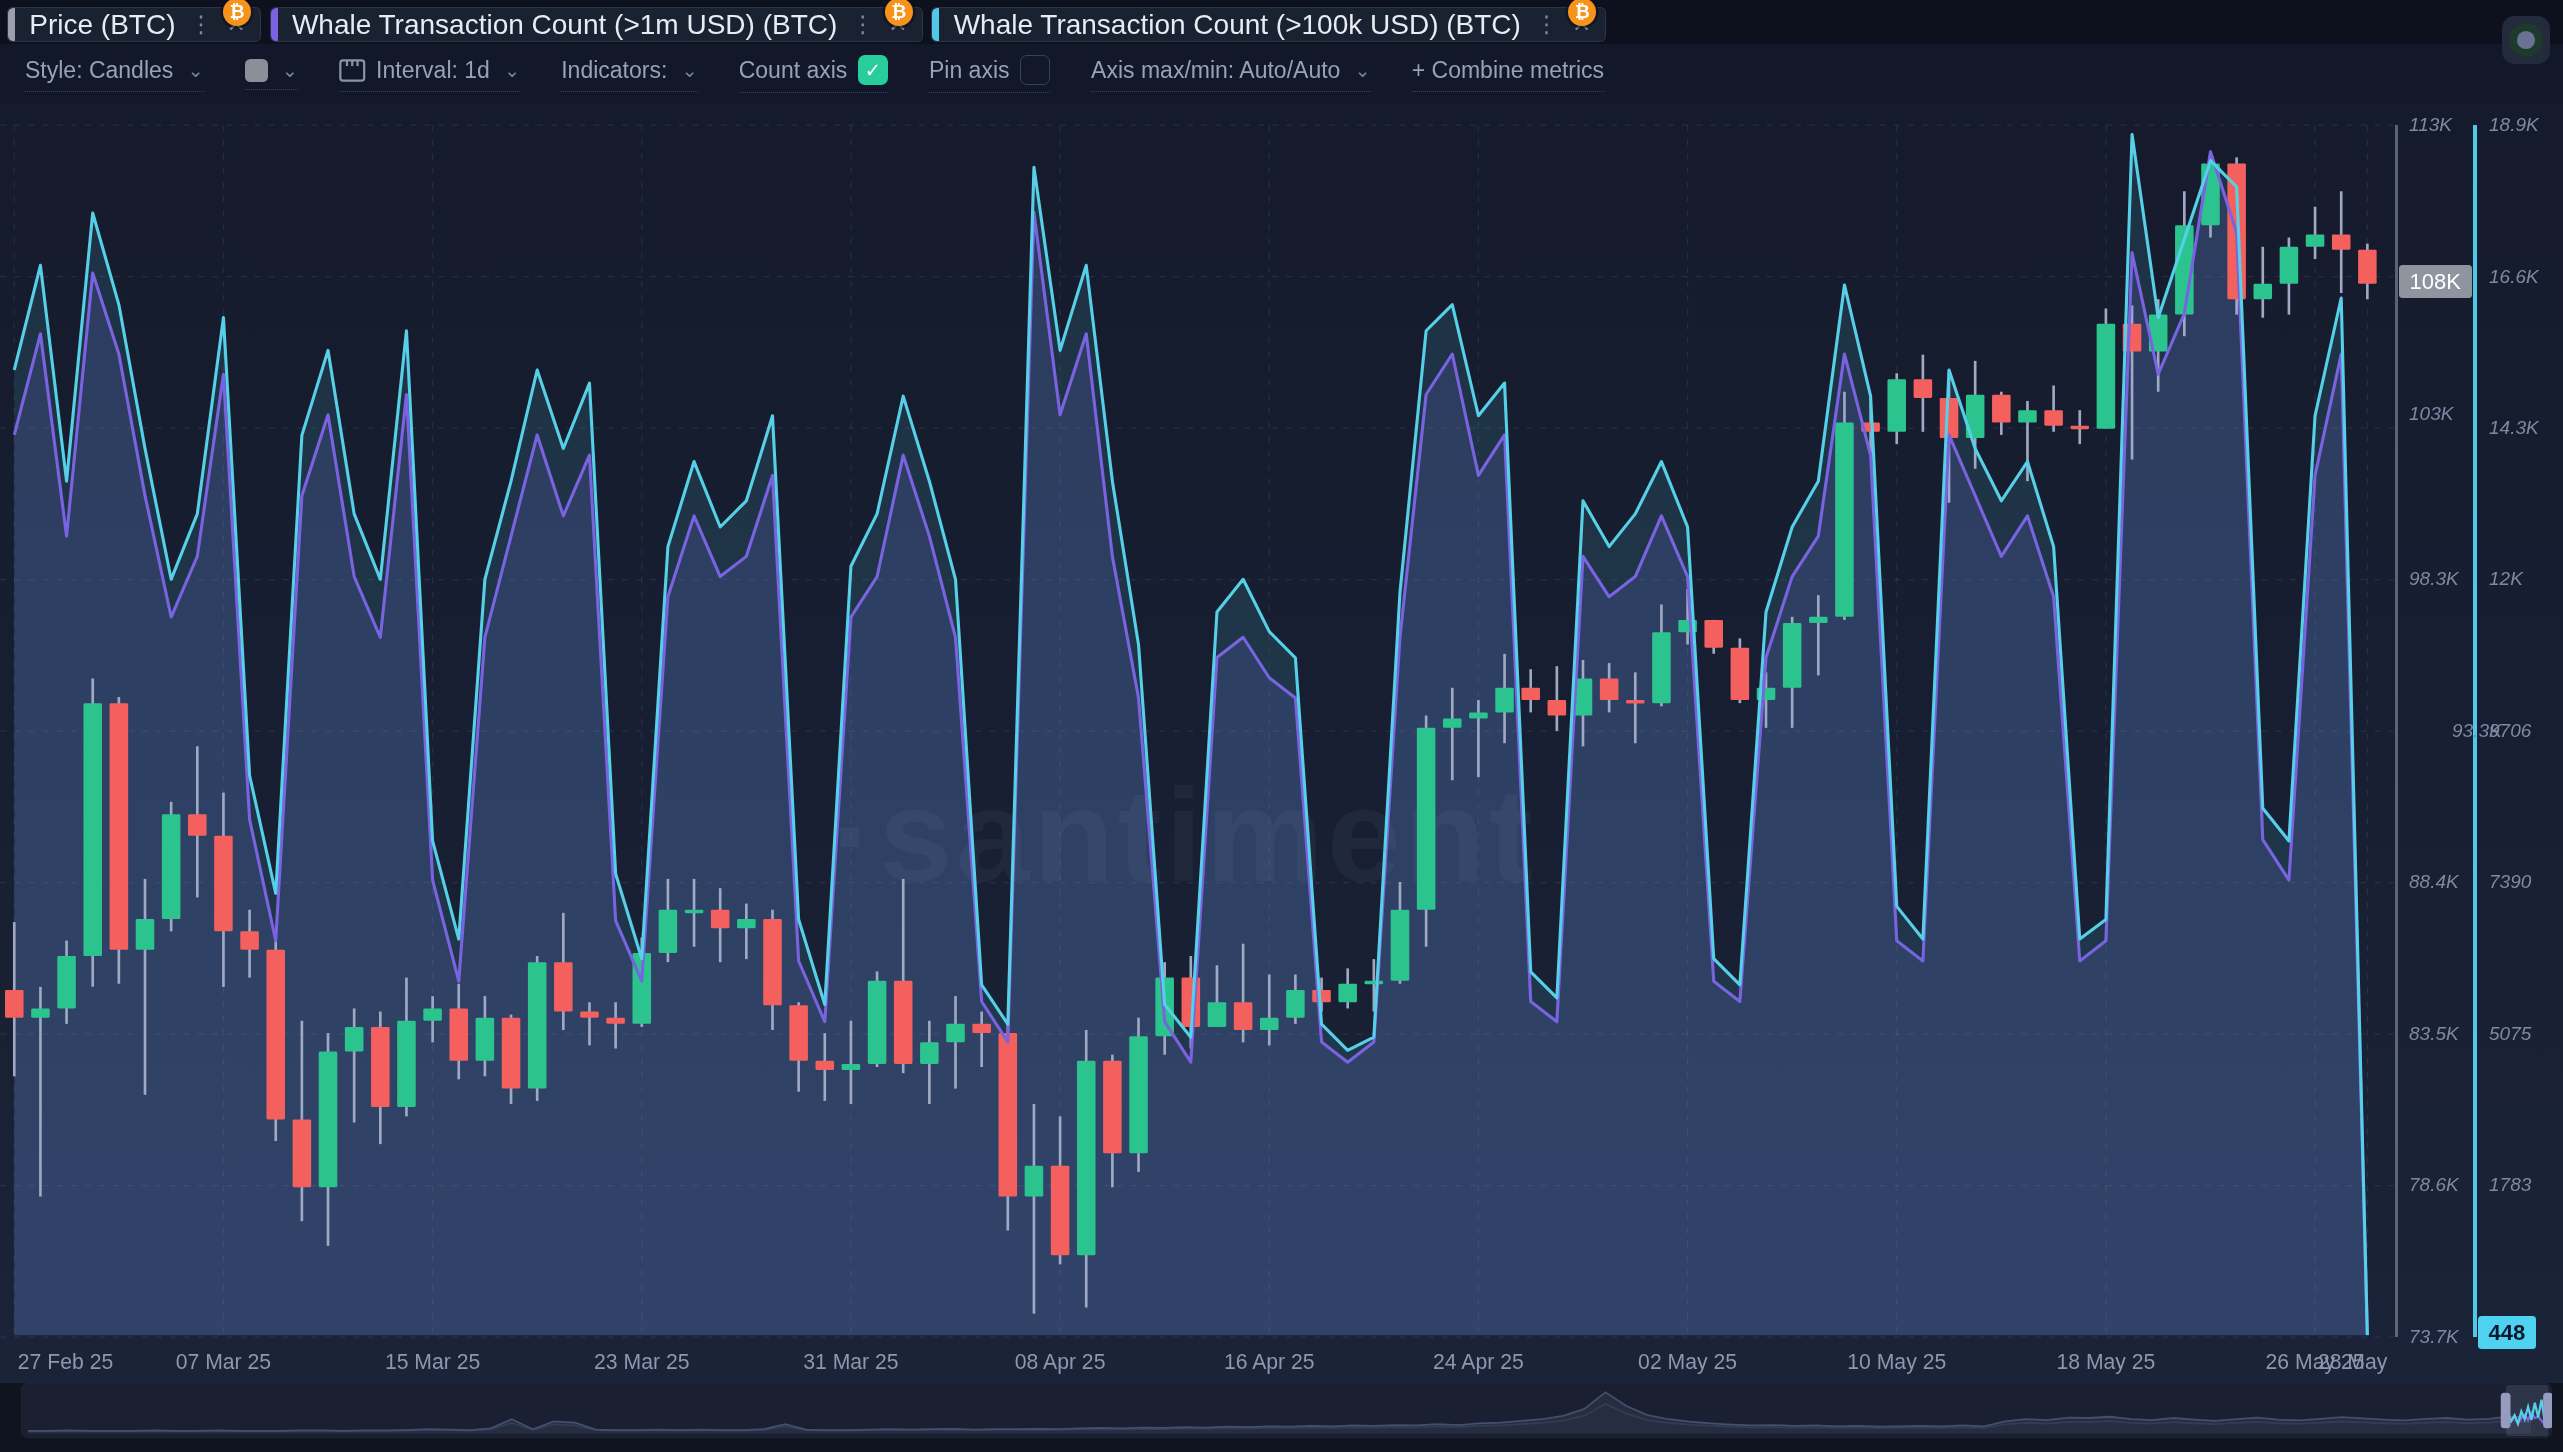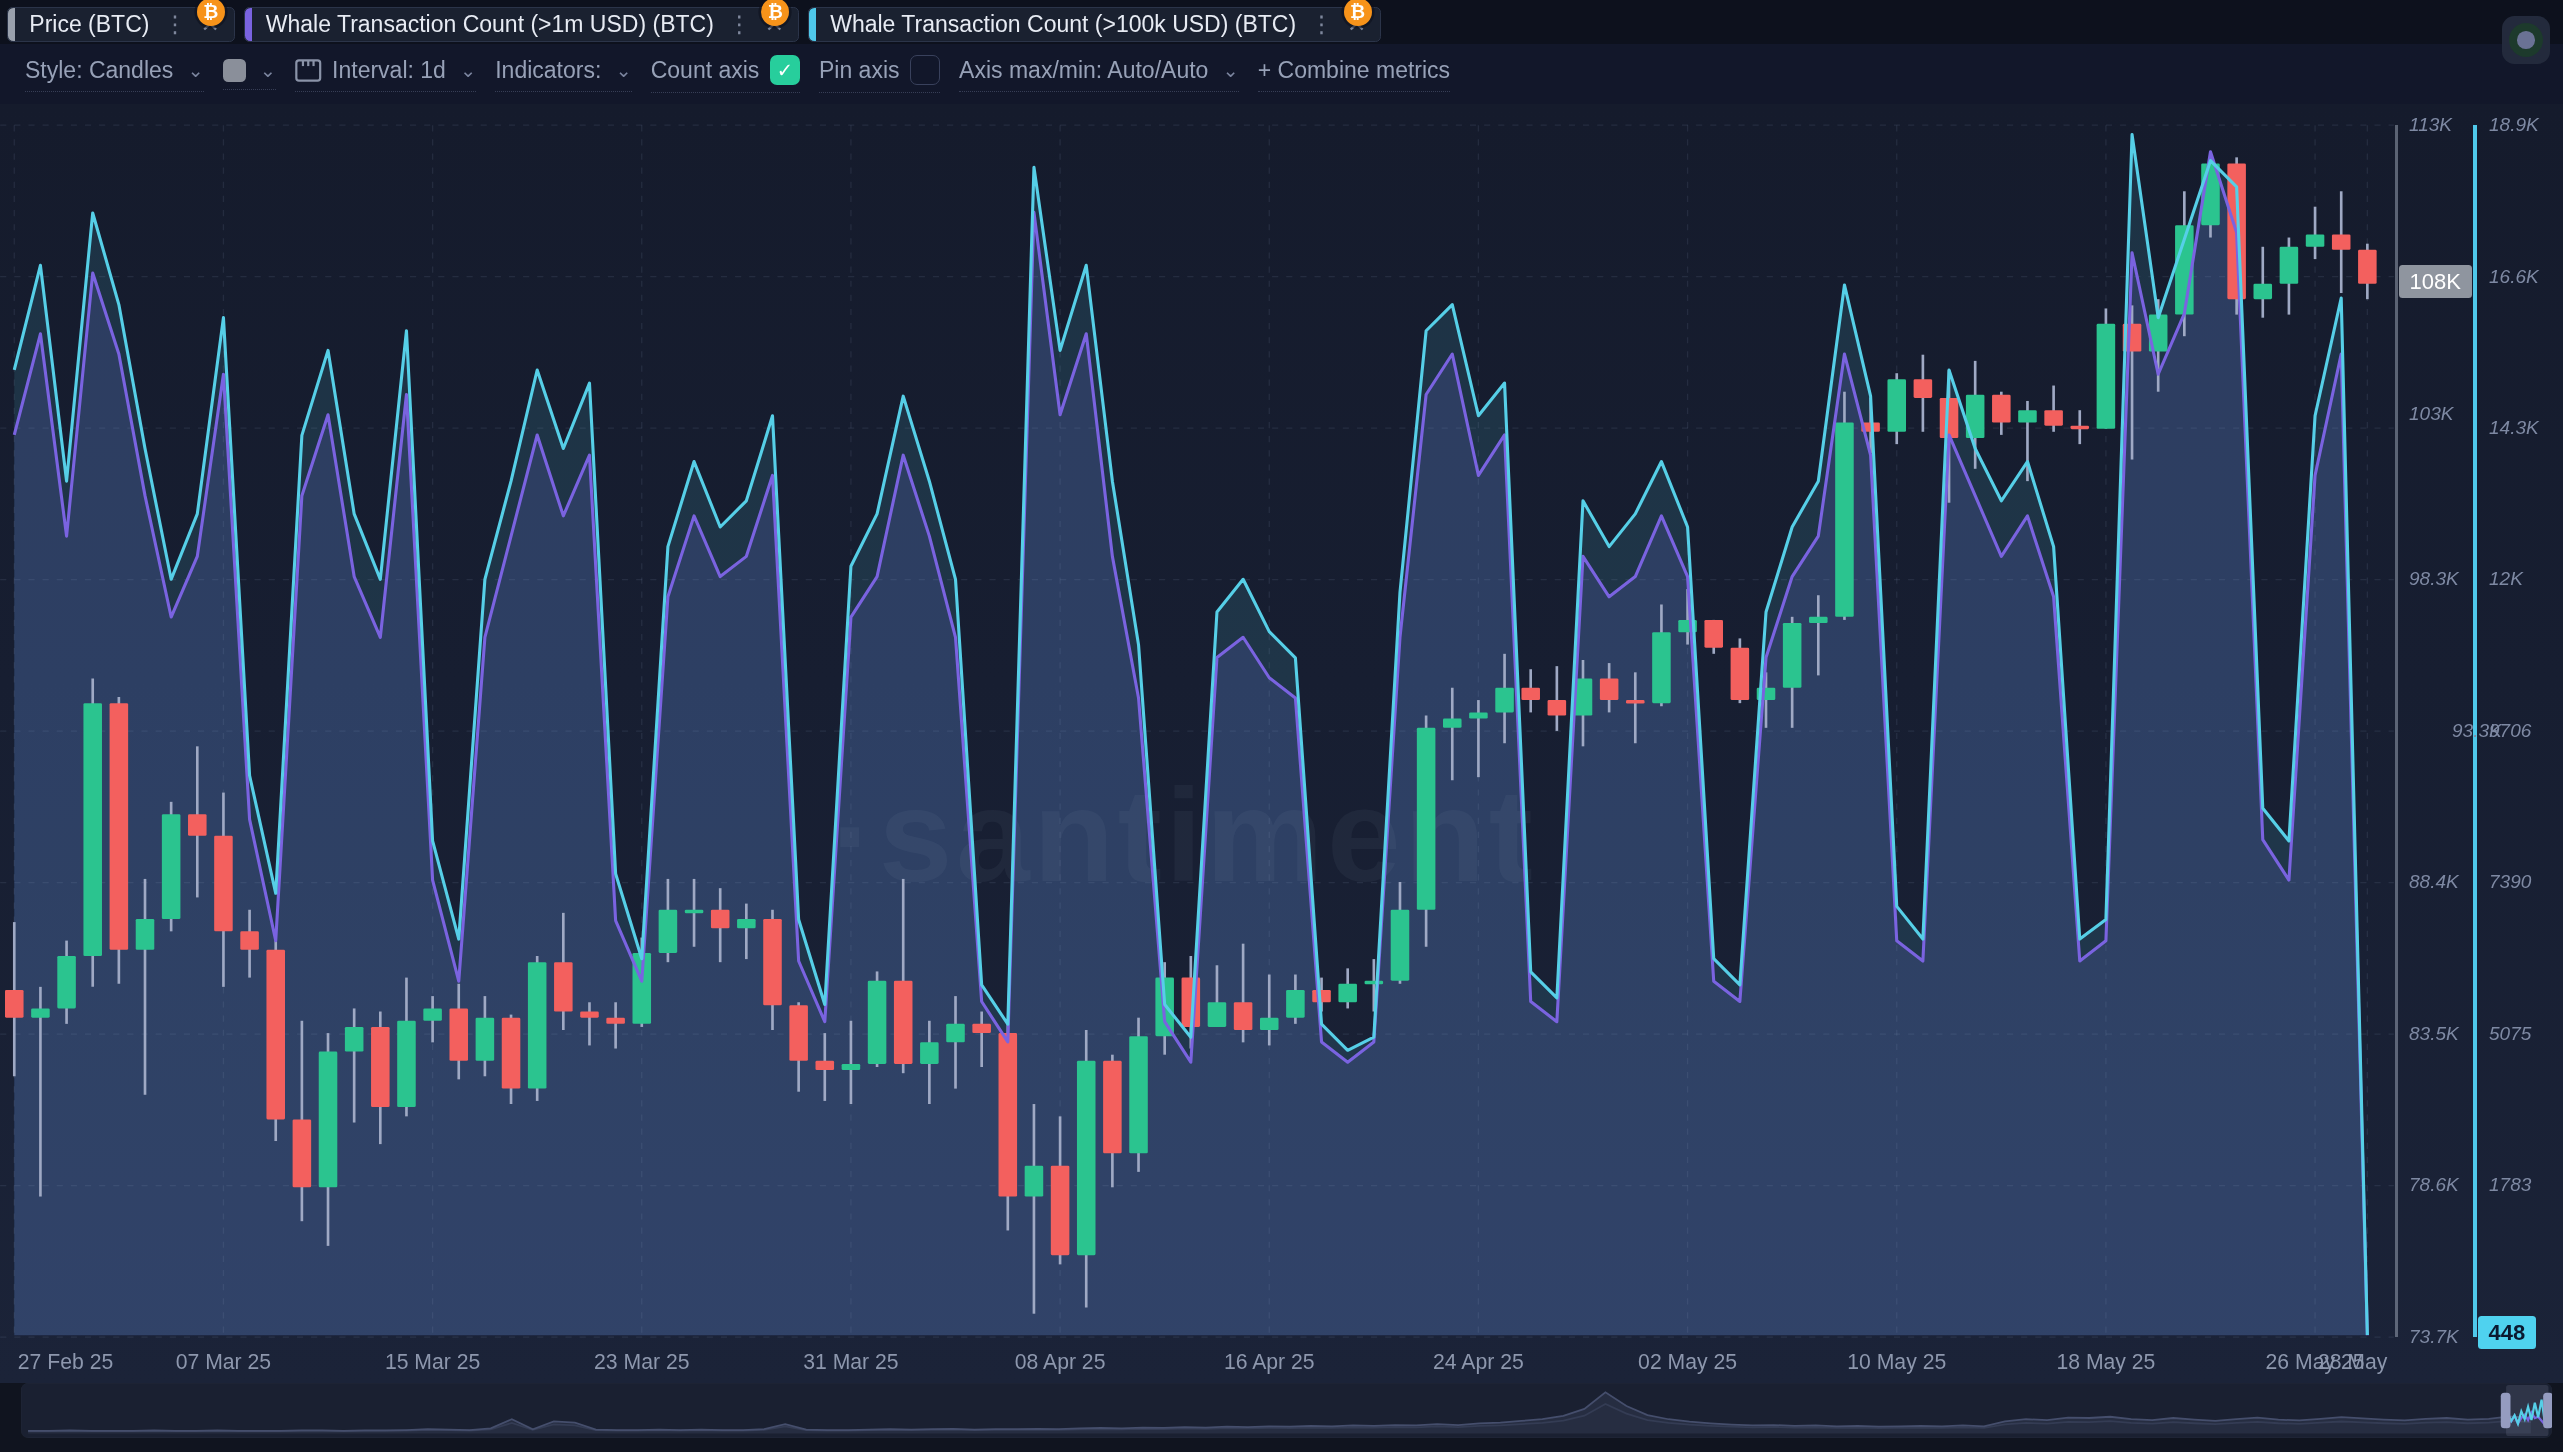--- a/index.html
+++ b/index.html
@@ -3,26 +3,26 @@
 <meta charset="utf-8">
 <style>
   html,body{margin:0;padding:0;background:#0D1220;}
   *{box-sizing:border-box;font-family:"Liberation Sans",sans-serif;}
   .stage{position:relative;width:2563px;height:1453px;background:#10141F;overflow:hidden;}
 
   
   .tabbar{position:absolute;left:0;top:0;width:100%;height:44px;background:#0D111D;display:flex;align-items:flex-end;padding:0 0 1.8px 7px;gap:8.8px;}
   .tab{position:relative;height:35px;background:#1A2130;border:0.9px solid #2B3449;border-radius:5.3px;display:flex;align-items:center;padding:0 14px 0 16px;gap:14px;}
   .tab .accent{position:absolute;left:0;top:0;bottom:0;width:7px;border-radius:5.3px 0 0 5.3px;}
-  .tab-label{font-size:23px;color:#E7EBF3;white-space:nowrap;margin-left:5.3px;}
+  .tab-label{font-size:28px;color:#E7EBF3;white-space:nowrap;margin-left:5.3px;}
   .tab-icon{font-size:23px;color:#7E879C;cursor:pointer;line-height:1;}
   .btc-badge{position:absolute;top:-10.6px;right:8.8px;width:28px;height:28px;border-radius:50%;background:#F7931A;color:#fff;font-size:18.5px;font-weight:bold;display:flex;align-items:center;justify-content:center;box-shadow:0 0 0 2.6px rgba(13,17,29,.6);}
 
   
-  .toolbar{position:absolute;left:0;top:44px;width:100%;height:60px;background:#12172A;display:flex;align-items:center;padding:0 25px;gap:19px;}
+  .toolbar{position:absolute;left:0;top:44px;width:100%;height:60px;background:#12172A;display:flex;align-items:center;padding:0 25px;gap:41px;}
   .tgroup{display:flex;align-items:center;gap:10.6px;border-bottom:1.8px dotted rgba(125,136,168,.35);padding-bottom:7px;color:#97A1B7;font-size:23px;white-space:nowrap;cursor:pointer;}
   .caret{font-size:19.4px;color:#7C86A0;margin-left:3.5px;}
   .swatch{width:23px;height:23px;border-radius:5.3px;background:#8A8F9A;}
   .checkbox{width:30px;height:30px;border-radius:7px;display:flex;align-items:center;justify-content:center;font-size:19.4px;color:#fff;}
   .checkbox.off{border:1.8px solid #39415C;background:transparent;}
 
   
   .chart-wrap{position:absolute;left:0;top:104px;width:2563px;height:1279px;background:linear-gradient(180deg,#151B2C 0%,#171E31 45%,#1B2338 100%);}
   #chart-svg{position:absolute;left:0;top:0;}
   .axis-line-price{position:absolute;left:2395px;top:21px;width:2.6px;height:1212px;background:rgba(150,158,175,.55);}

